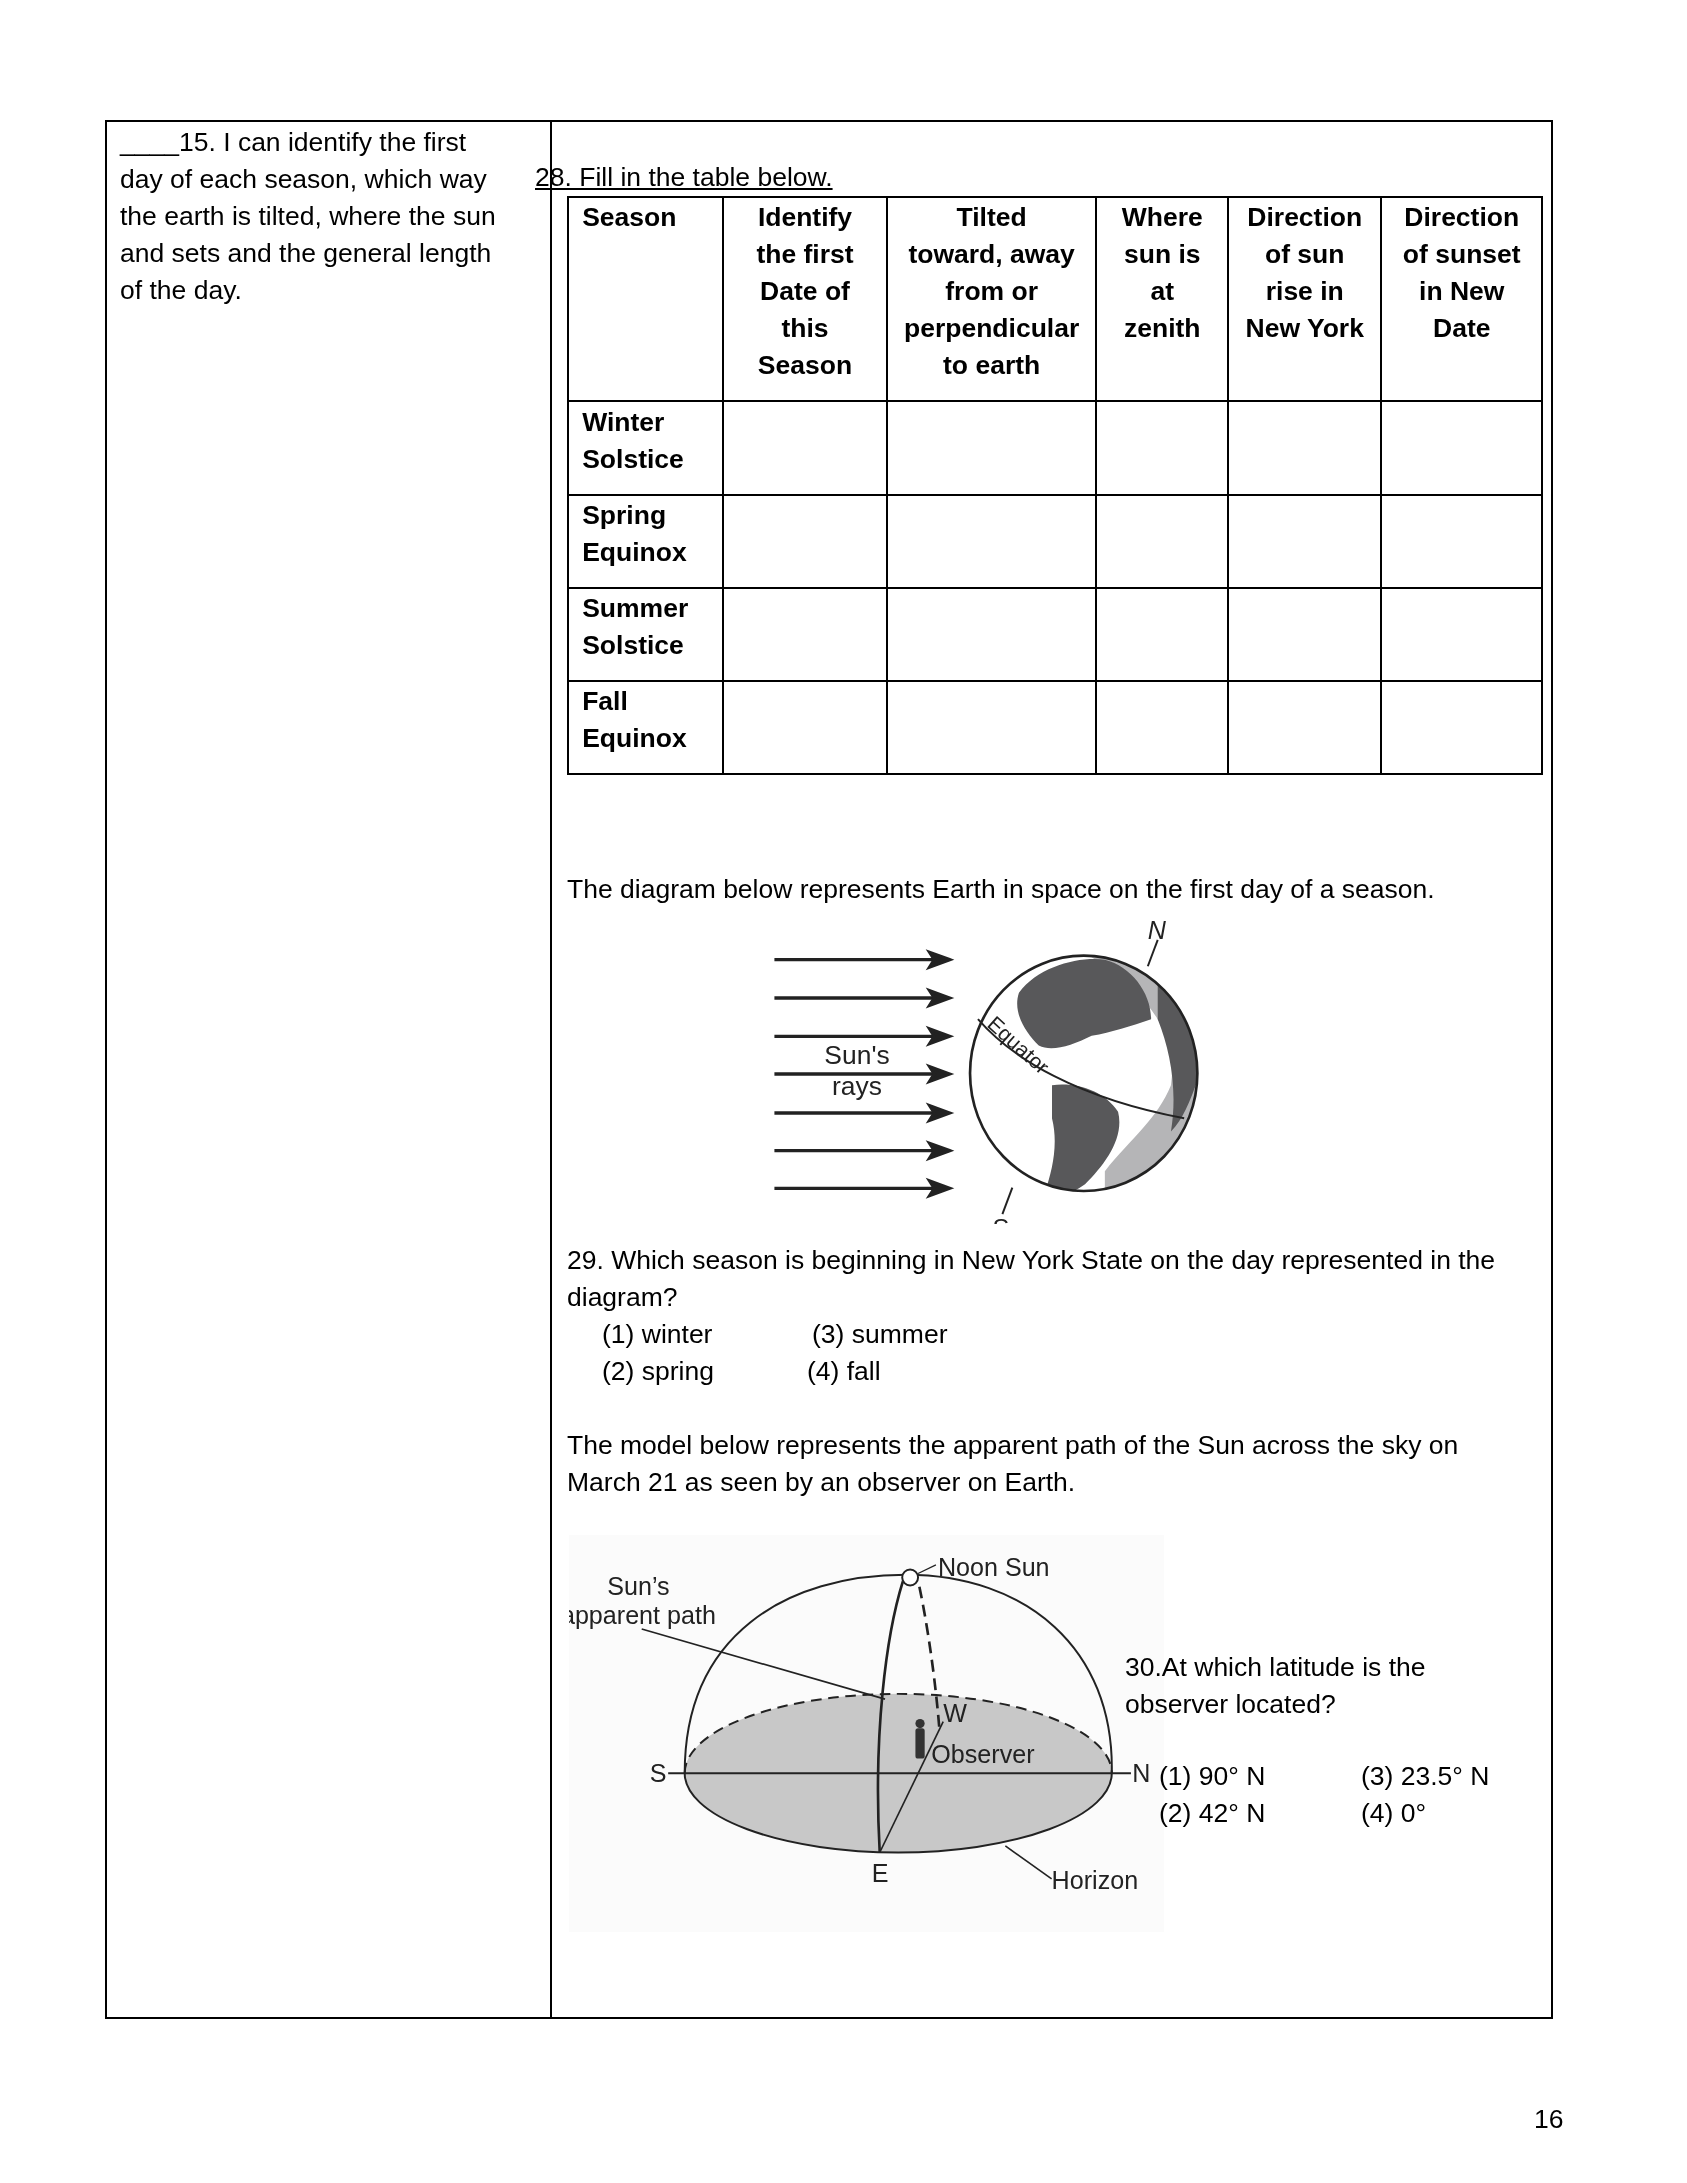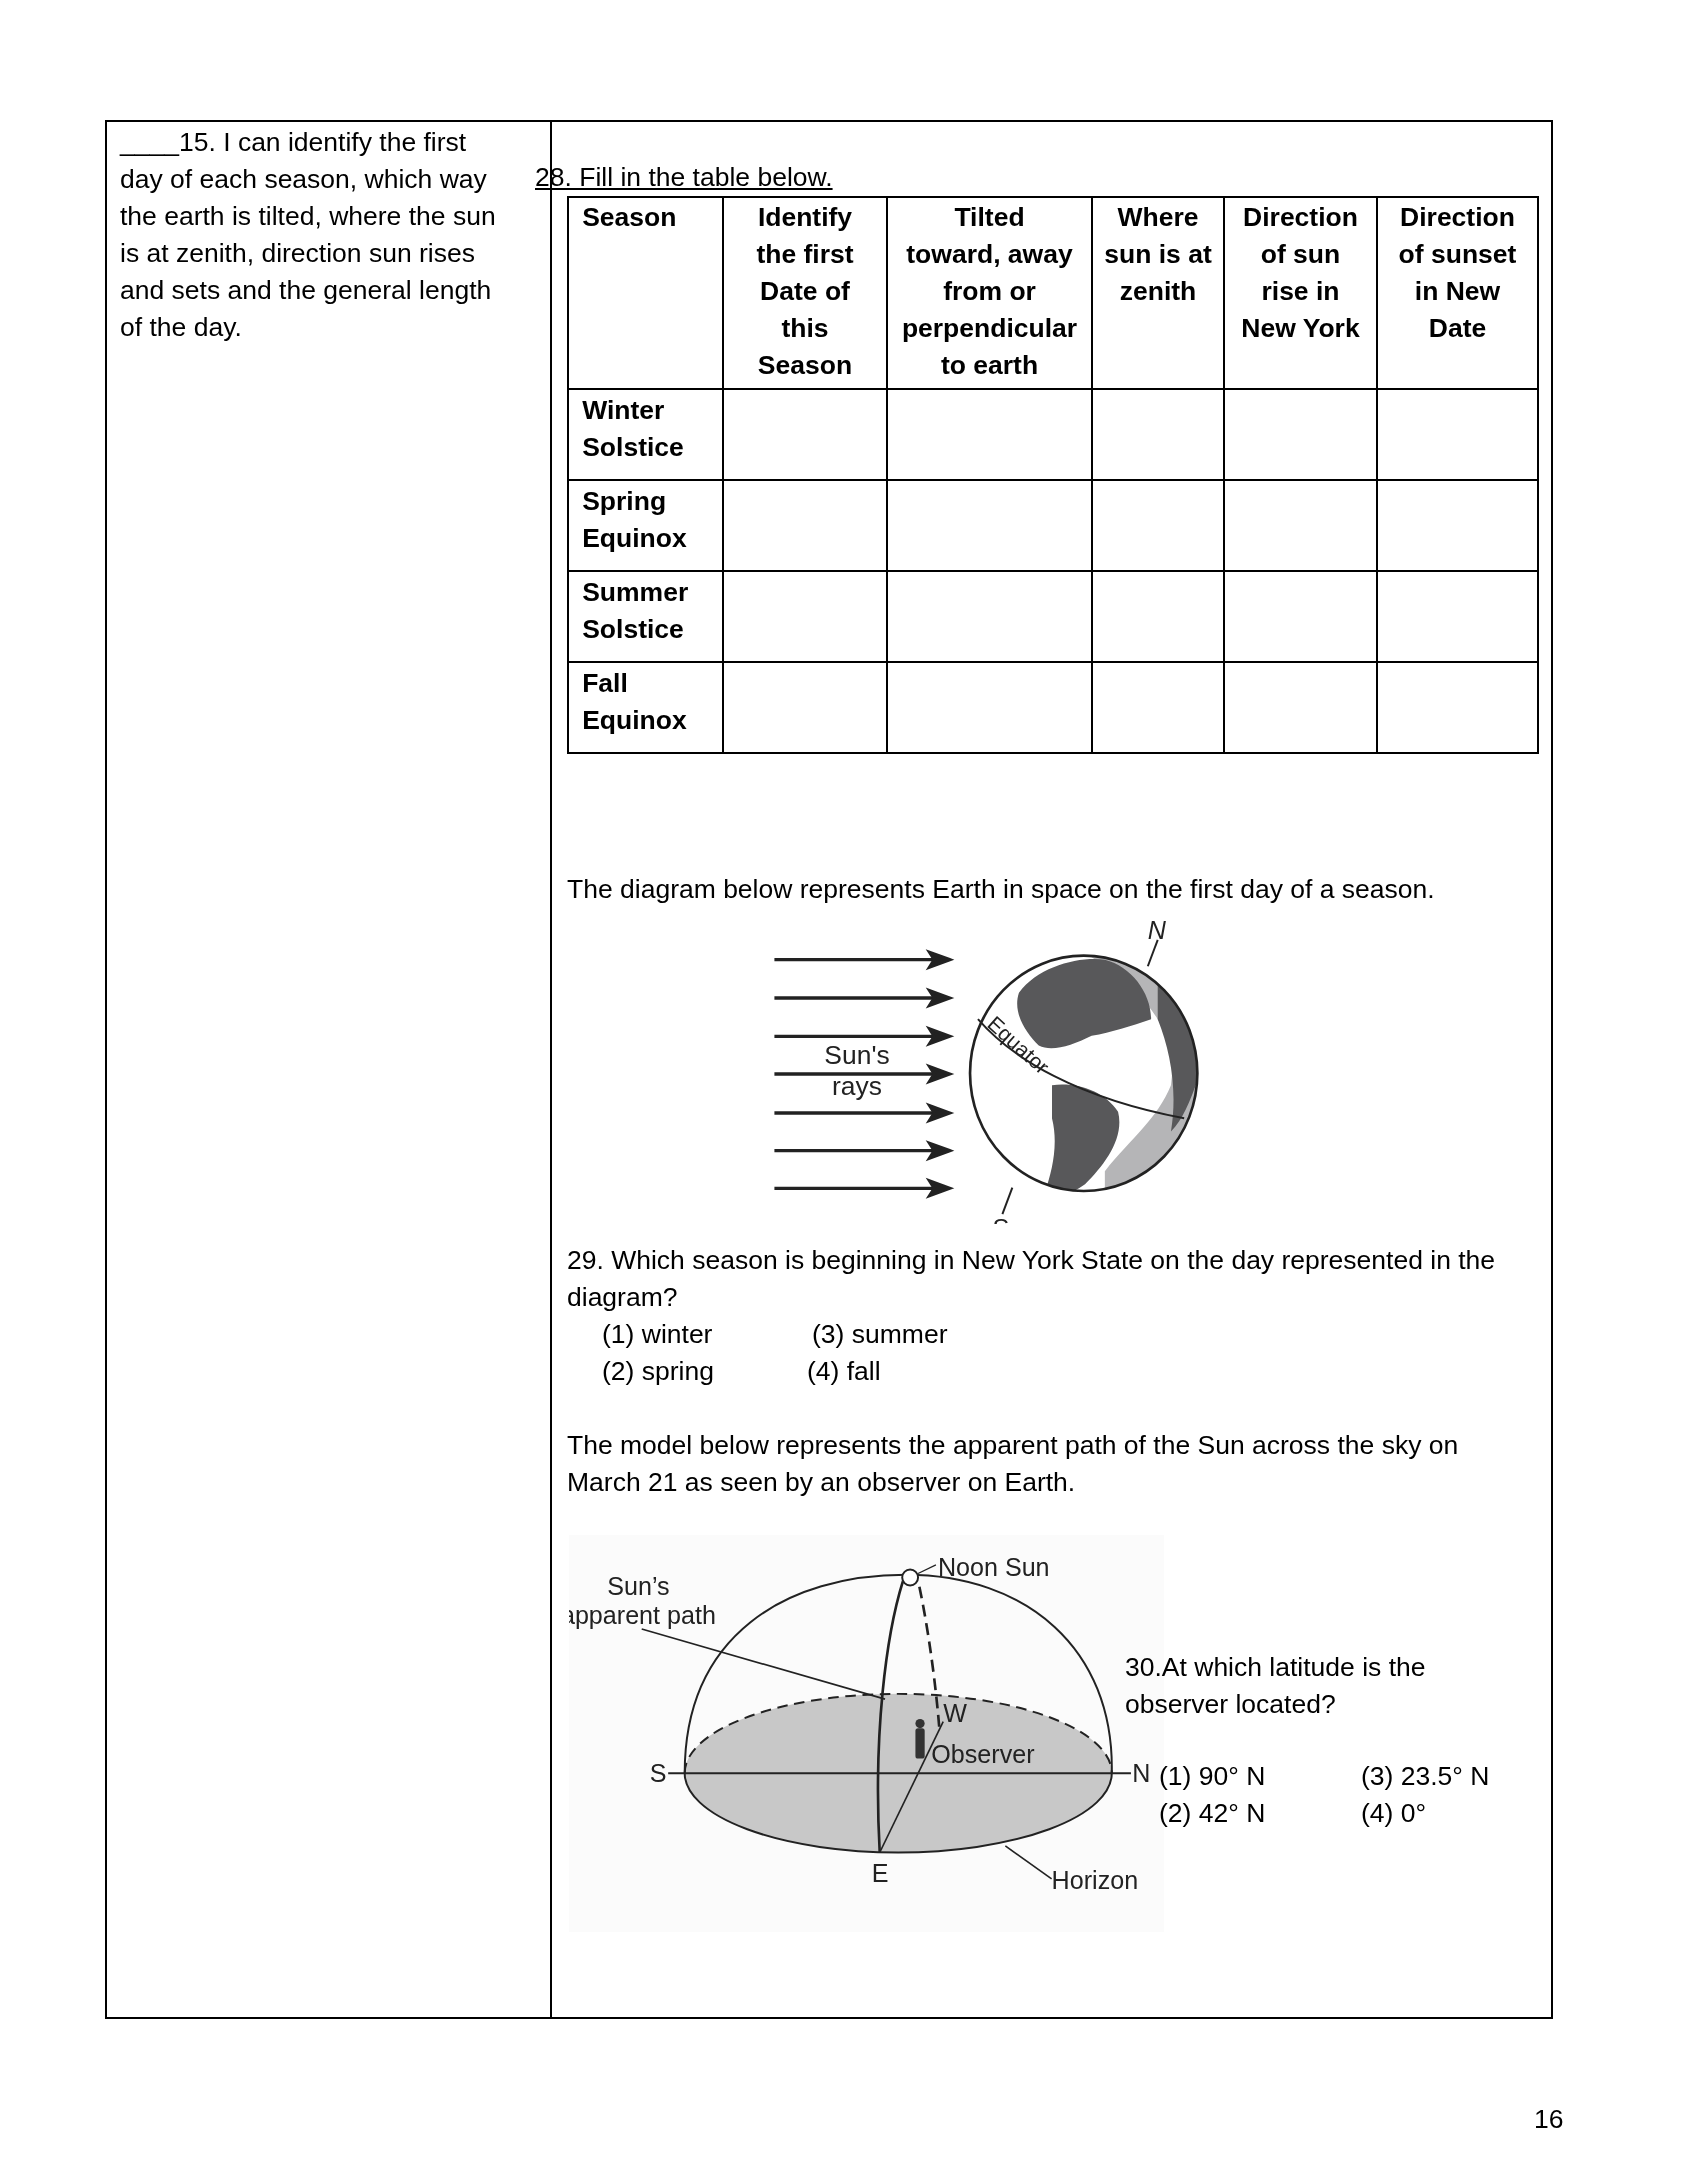--- a/index.html
+++ b/index.html
@@ -7,21 +7,21 @@
          font-family: "Liberation Sans", "DejaVu Sans", sans-serif; color: #000; }
   .abs { position: absolute; }
   .outer-box { position: absolute; left: 105px; top: 120px; width: 1448px; height: 1899px;
                border: 2.6px solid #000; box-sizing: border-box; }
   .divider { position: absolute; left: 550px; top: 120px; width: 2px; height: 1899px; background: #000; }
   .txt { font-size: 26.5px; line-height: 37px; white-space: nowrap; }
   .left-text { position: absolute; left: 120px; top: 124px; width: 417px; font-size: 26.5px; line-height: 37px; }
   .left-text div { white-space: nowrap; }
 
   table.season { position: absolute; left: 567px; top: 196px; border-collapse: collapse; table-layout: fixed; }
-  table.season td, table.season th { border: 2px solid #000; padding: 4px; vertical-align: top;
+  table.season td, table.season th { border: 2px solid #000; padding: 16px; vertical-align: top;
      font-size: 26.5px; line-height: 37px; font-weight: bold; }
   table.season th { text-align: center; padding-top: 1.3px; }
   table.season th.first { text-align: left; padding-left: 13.2px; }
   table.season td.label { padding-left: 13.2px; padding-top: 1.3px; text-align: left; }
   table.season tr.hdr { height: 187px; }
   table.season tr.row { height: 91px; }
   table.season td.cell { cursor: text; }
 
   .opt { position: absolute; font-size: 26.5px; line-height: 37px; white-space: nowrap; }
   .page-num { position: absolute; left: 1534px; top: 2104px; font-size: 26.5px; }
@@ -30,21 +30,20 @@
 </head>
 <body>
 
 <div class="outer-box"></div>
 <div class="divider"></div>
 
 <div class="left-text">
   <div>____15.  I can identify the first</div>
   <div>day of each season, which way</div>
   <div>the earth is tilted, where the sun</div>
-  <div>is at zenith, direction sun rises</div>
   <div>and sets and the general length</div>
   <div>of the day.</div>
 </div>
 
 <div class="abs txt" style="left:535px; top:159px;text-decoration:underline;">28. Fill in the table below.</div>
 
 <table class="season">
   <colgroup>
     <col style="width:155px">
       <col style="width:164px">

